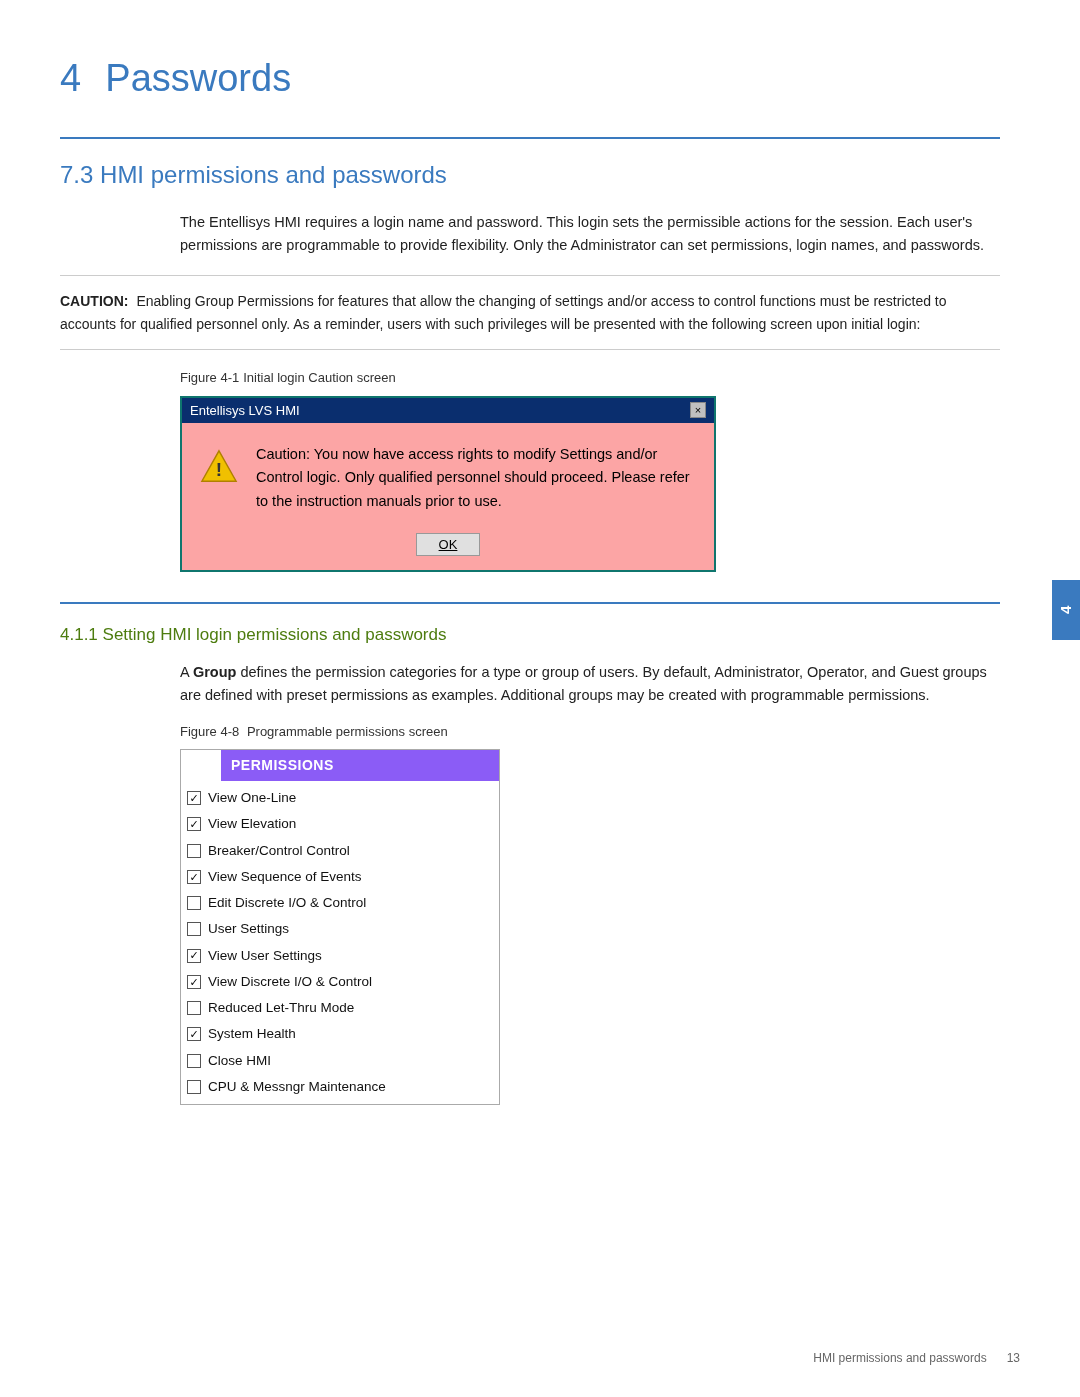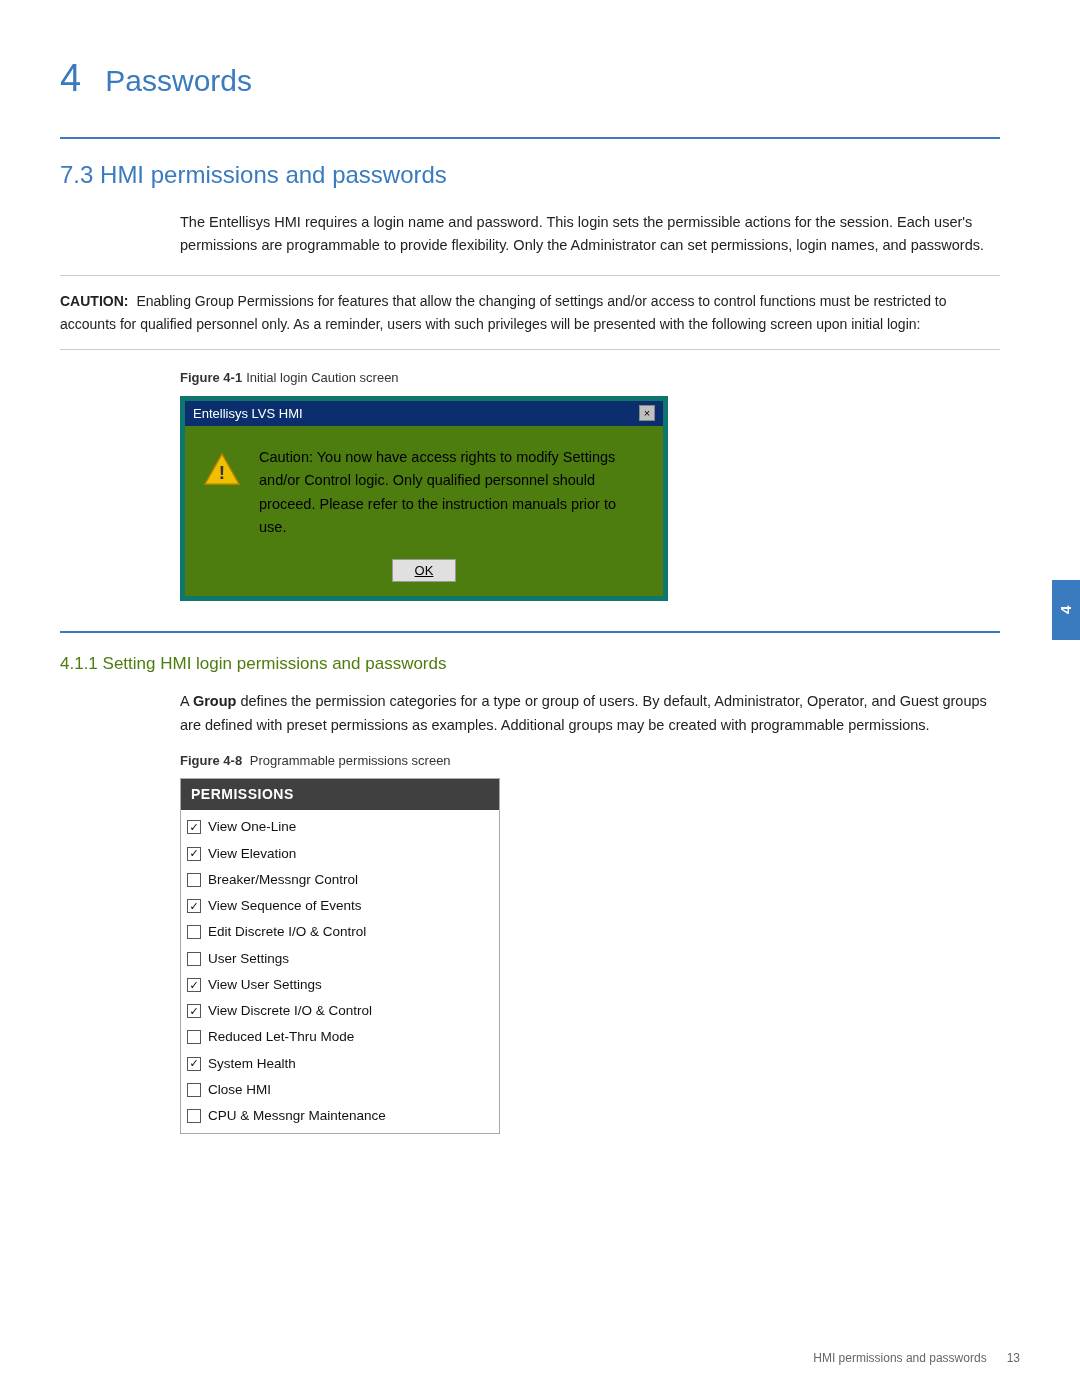--- a/index.html
+++ b/index.html
@@ -39,21 +39,21 @@
 
     
     .chapter-number {
       font-size: 38px;
       color: #3a7abf;
       font-weight: 300;
       display: inline;
       margin-right: 20px;
     }
     .chapter-title {
-      font-size: 30px;
+      font-size: 38px;
       color: #3a7abf;
       font-weight: 300;
       display: inline;
     }
     .chapter-heading {
       margin-bottom: 30px;
     }
 
     
     .section-divider {
@@ -98,33 +98,33 @@
     }
 
     
     .figure-label {
       margin-left: 120px;
       font-size: 13px;
       color: #333;
       margin-bottom: 8px;
     }
     .figure-label strong {
-      font-weight: 700;
+      font-weight: 400;
       margin-right: 4px;
     }
 
     
     .dialog-wrapper {
       margin-left: 120px;
       margin-bottom: 30px;
     }
     .dialog-box {
-      width: 488px;
-      border: 5px solid #0f766e;
-      background: #4d7c0f;
+      width: 536px;
+      border: 2px solid #0f766e;
+      background: #fca5a5;
       font-family: 'Segoe UI', Arial, sans-serif;
     }
     .dialog-titlebar {
       background: #0a2e6e;
       color: white;
       font-size: 13px;
       padding: 3px 8px;
       display: flex;
       justify-content: space-between;
       align-items: center;
@@ -177,26 +177,27 @@
       margin-left: 120px;
       margin-bottom: 30px;
     }
     .permissions-box {
       width: 320px;
       border: 1px solid #aaa;
       font-family: 'Segoe UI', Arial, sans-serif;
       font-size: 14px;
     }
     .permissions-header {
-      background: #404040;
+      background: #8b5cf6;
       color: white;
       font-weight: 700;
       padding: 5px 10px;
       font-size: 14px;
       letter-spacing: 0.5px;
+      margin-left: 40px;
     }
     .permissions-list {
       background: #fff;
       padding: 4px 6px;
     }
     .perm-item {
       display: flex;
       align-items: center;
       gap: 7px;
       padding: 3px 0;
@@ -296,21 +297,21 @@
           <div class="perm-item">
             <div class="perm-checkbox checked">✓</div>
             <span>View One-Line</span>
           </div>
           <div class="perm-item">
             <div class="perm-checkbox checked">✓</div>
             <span>View Elevation</span>
           </div>
           <div class="perm-item">
             <div class="perm-checkbox"></div>
-            <span>Breaker/Messngr Control</span>
+            <span>Breaker/Control Control</span>
           </div>
           <div class="perm-item">
             <div class="perm-checkbox checked">✓</div>
             <span>View Sequence of Events</span>
           </div>
           <div class="perm-item">
             <div class="perm-checkbox"></div>
             <span>Edit Discrete I/O &amp; Control</span>
           </div>
           <div class="perm-item">

